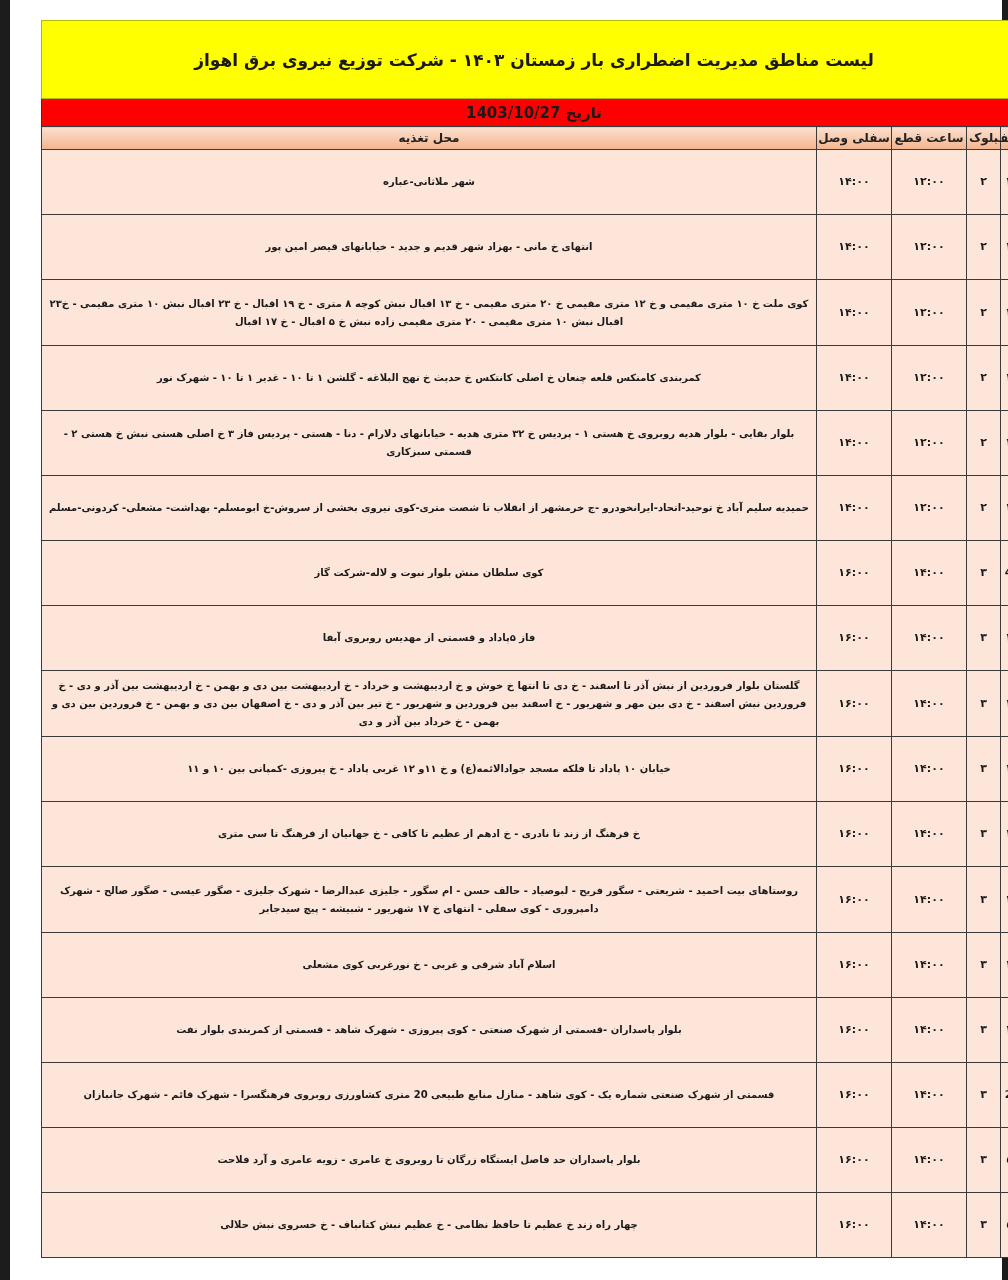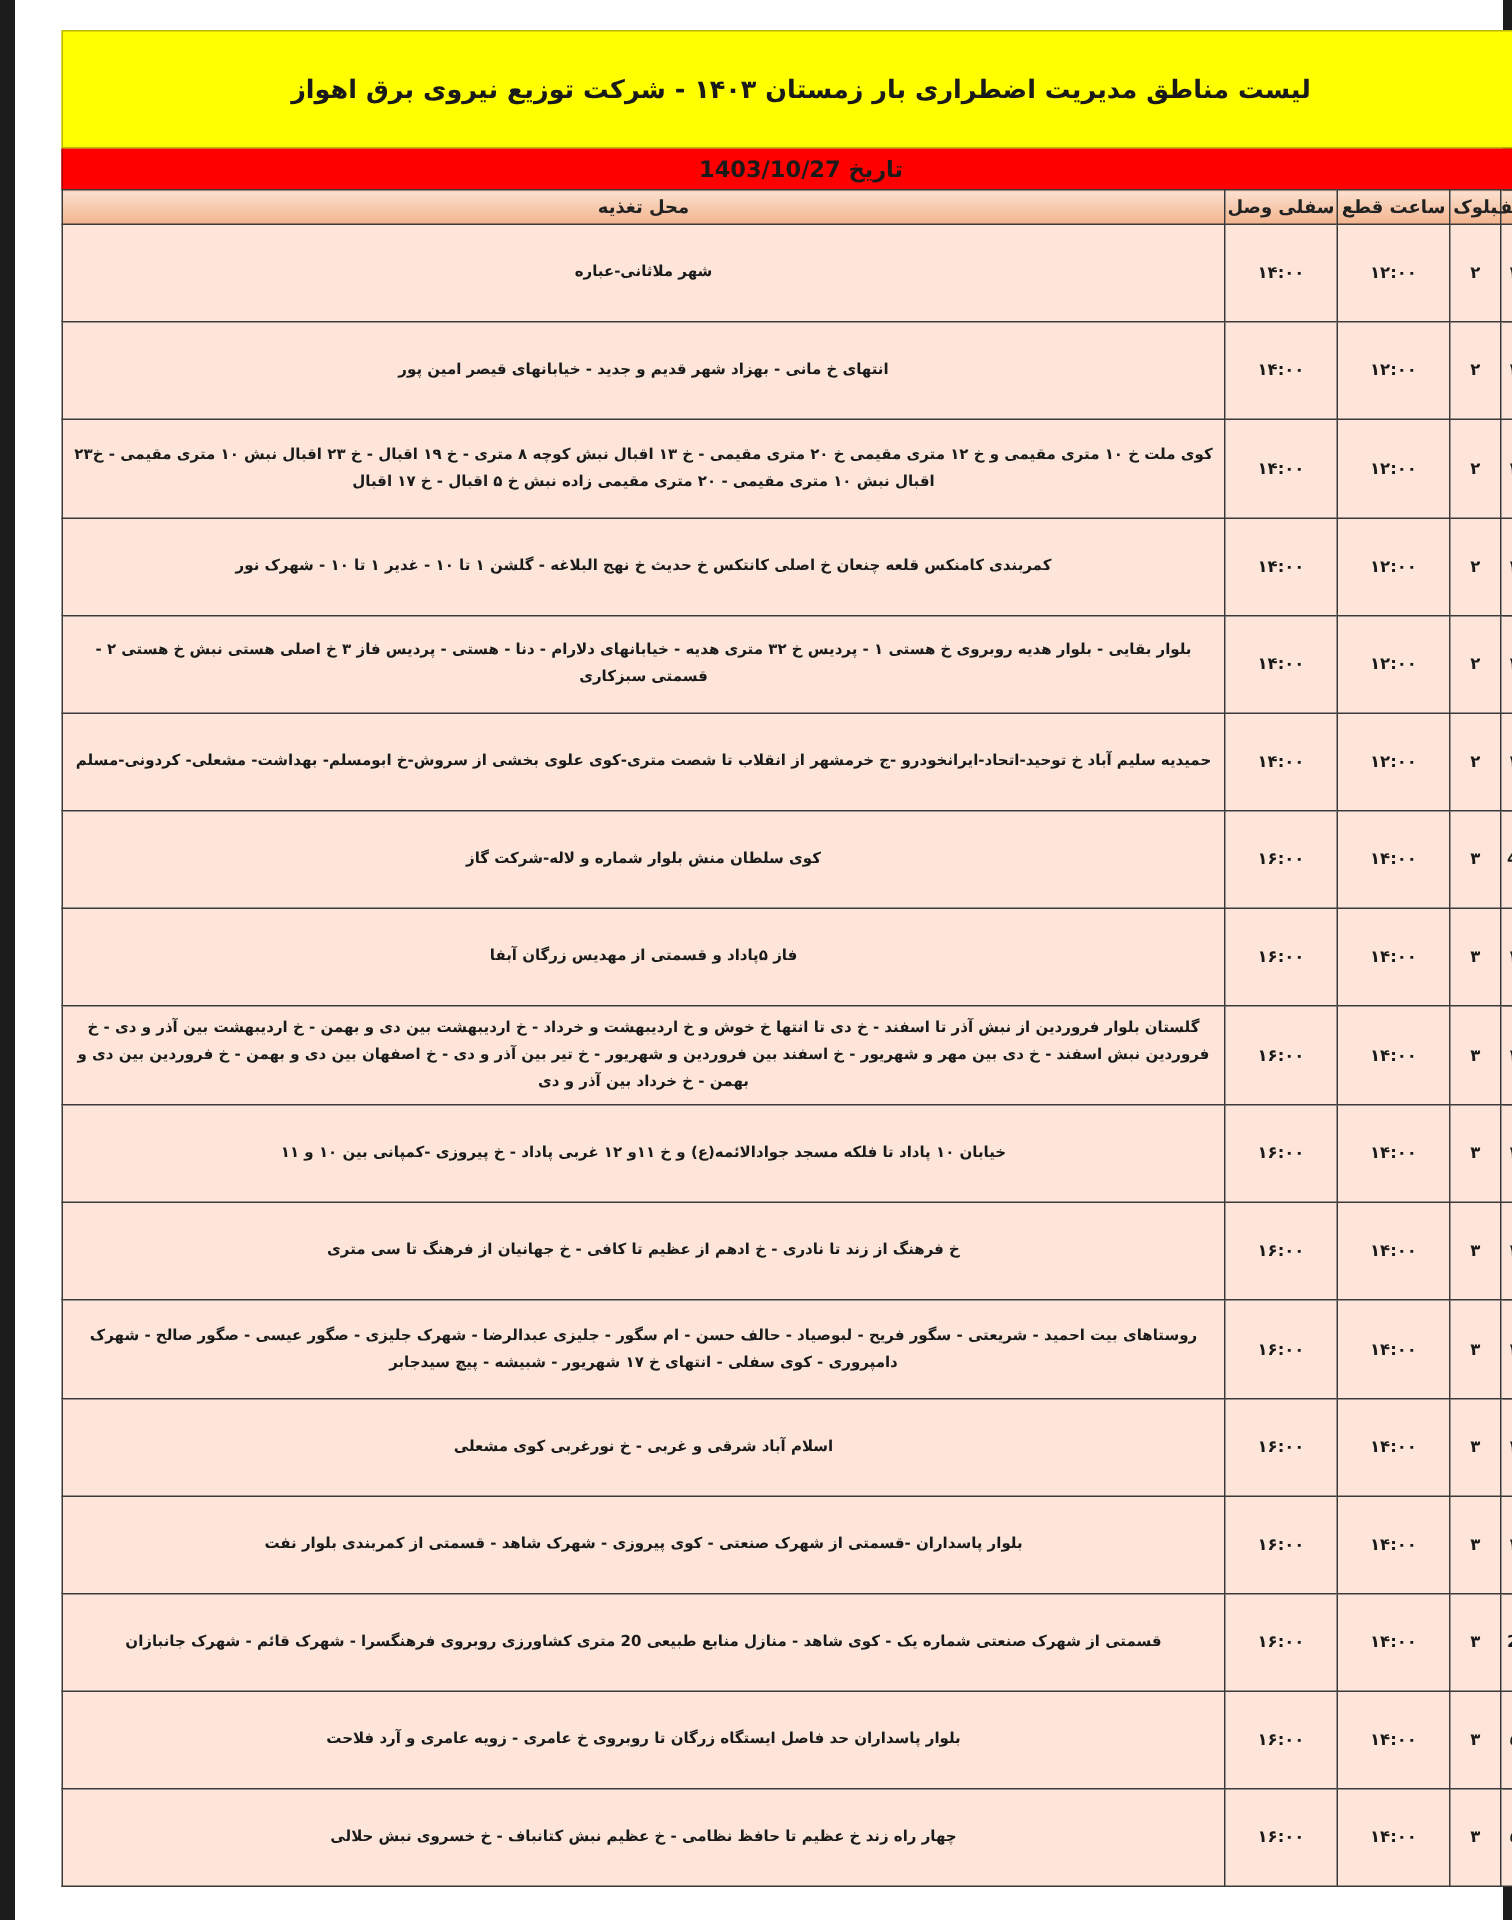--- a/index.html
+++ b/index.html
@@ -95,35 +95,35 @@
         <td class="num">۲</td>
         <td class="num">۱۲:۰۰</td>
         <td class="num">۱۴:۰۰</td>
         <td>بلوار بقایی - بلوار هدیه روبروی خ هستی ۱ - پردیس خ ۳۲ متری هدیه - خیابانهای دلارام - دنا - هستی - پردیس فاز ۳ خ اصلی هستی نبش خ هستی ۲ - قسمتی سبزکاری</td>
       </tr>
       <tr class="row">
         <td class="num">۴۰</td>
         <td class="num">۲</td>
         <td class="num">۱۲:۰۰</td>
         <td class="num">۱۴:۰۰</td>
-        <td>حمیدیه سلیم آباد خ توحید-اتحاد-ایرانخودرو -ج خرمشهر از انقلاب تا شصت متری-کوی علوی بخشی از سروش-خ ابومسلم- بهداشت- مشعلی- کردونی-مسلم</td>
+        <td>حمیدیه سلیم آباد خ توحید-اتحاد-ایرانخودرو -ج خرمشهر از انقلاب تا شصت متری-کوی نیروی بخشی از سروش-خ ابومسلم- بهداشت- مشعلی- کردونی-مسلم</td>
       </tr>
       <tr class="row">
         <td class="num">49</td>
         <td class="num">۳</td>
         <td class="num">۱۴:۰۰</td>
         <td class="num">۱۶:۰۰</td>
-        <td>کوی سلطان منش بلوار شماره و لاله-شرکت گاز</td>
+        <td>کوی سلطان منش بلوار نبوت و لاله-شرکت گاز</td>
       </tr>
       <tr class="row">
         <td class="num">۴۲</td>
         <td class="num">۳</td>
         <td class="num">۱۴:۰۰</td>
         <td class="num">۱۶:۰۰</td>
-        <td>فاز ۵پاداد و قسمتی از مهدیس زرگان آبفا</td>
+        <td>فاز ۵پاداد و قسمتی از مهدیس روبروی آبفا</td>
       </tr>
       <tr class="row tall">
         <td class="num">۴۳</td>
         <td class="num">۳</td>
         <td class="num">۱۴:۰۰</td>
         <td class="num">۱۶:۰۰</td>
         <td>گلستان بلوار فروردین از نبش آذر تا اسفند - خ دی تا انتها خ خوش و خ اردیبهشت و خرداد - خ اردیبهشت بین دی و بهمن - خ اردیبهشت بین آذر و دی - خ فروردین نبش اسفند - خ دی بین مهر و شهریور - خ اسفند بین فروردین و شهریور - خ تیر بین آذر و دی - خ اصفهان بین دی و بهمن - خ فروردین بین دی و بهمن - خ خرداد بین آذر و دی</td>
       </tr>
       <tr class="row">
         <td class="num">۴۴</td>

